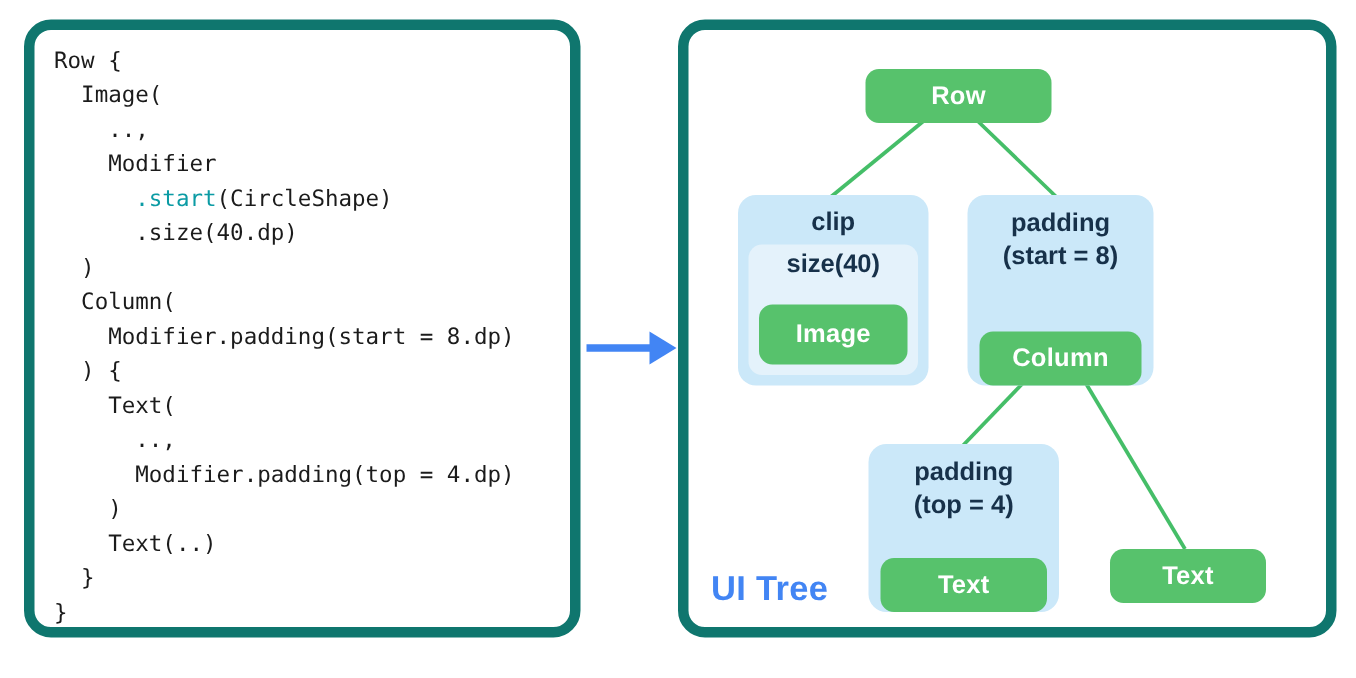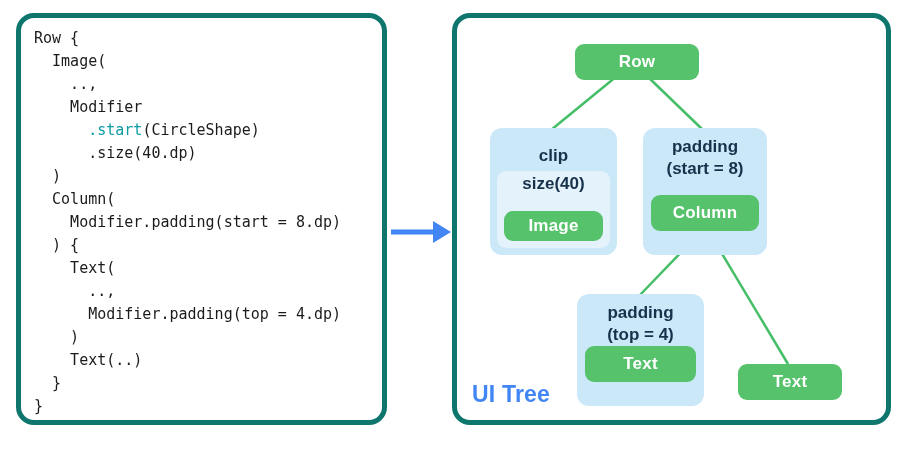--- a/index.html
+++ b/index.html
@@ -9,21 +9,21 @@
     height: 452px;
     background: #ffffff;
     font-family: "Liberation Sans", sans-serif;
     overflow: hidden;
   }
   .panel {
     position: absolute;
     top: 13px;
     height: 412px;
     background: #ffffff;
-    border: 5px solid #0f766e;
+    border: 7px solid #0f766e;
     border-radius: 18px;
     box-sizing: border-box;
   }
   .code-panel { left: 16px; width: 371px; }
   .tree-panel { left: 452px; width: 439px; }
 
   .code {
     margin: 0;
     padding: 9px 6px 0 13px;
     font-family: "DejaVu Sans Mono", "Liberation Mono", monospace;
@@ -59,34 +59,34 @@
     flex-direction: column;
     box-sizing: border-box;
   }
   .glabel {
     text-align: center;
     font-weight: bold;
     font-size: 17px;
     line-height: 1.3;
     color: #17314a;
   }
-  .clip-group { left: 33px; top: 110px; width: 127px; height: 127px; padding: 17px 7px 7px; }
+  .clip-group { left: 33px; top: 110px; width: 127px; height: 127px; padding: 7px 7px 7px; }
   .size-box {
     background: #E4F2FB;
     border-radius: 9px;
     margin-top: 4px;
     padding: 2px 7px 7px;
     flex: 1;
     display: flex;
     flex-direction: column;
     box-sizing: border-box;
   }
   .size-box .node { position: static; margin-top: 16px; flex: 1; }
 
-  .padding-group { padding: 8px 8px 24px; }
+  .padding-group { padding: 8px 8px 0; }
   .pad-start-group { left: 186px; top: 110px; width: 124px; height: 127px; }
   .pad-top-group   { left: 120px; top: 276px; width: 127px; height: 112px; }
   .padding-group .node { position: static; margin-top: auto; height: 36px; text-align: right; }
 
   .node-row  { left: 118px; top: 26px;  width: 124px; height: 36px; }
   .node-text2{ left: 281px; top: 346px; width: 104px; height: 36px; }
 
   .caption {
     position: absolute;
     left: 15px;

